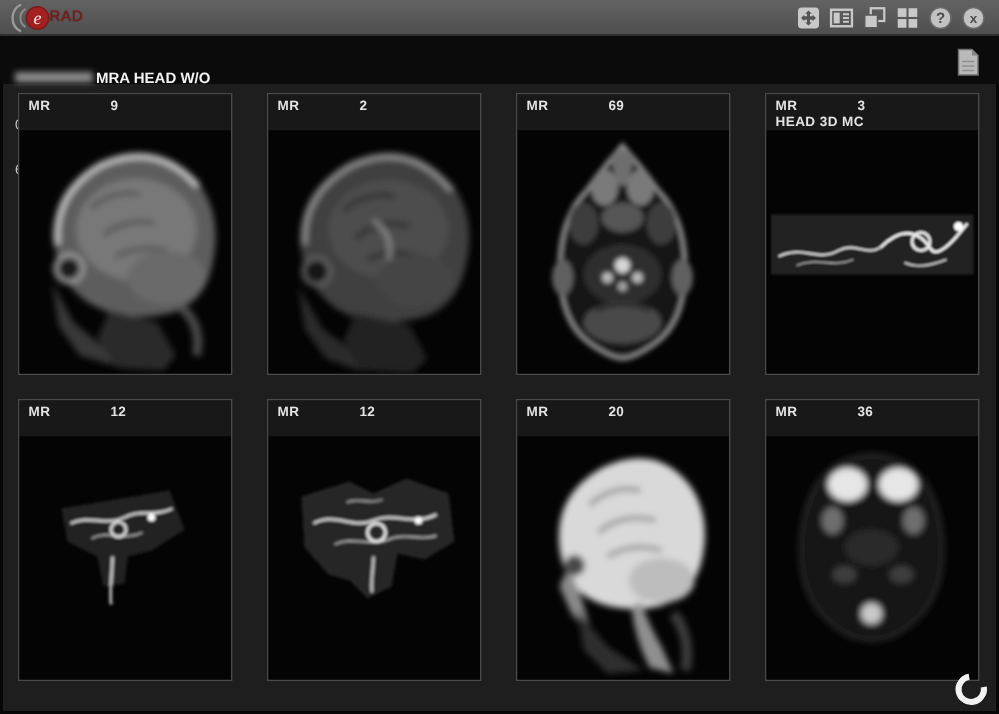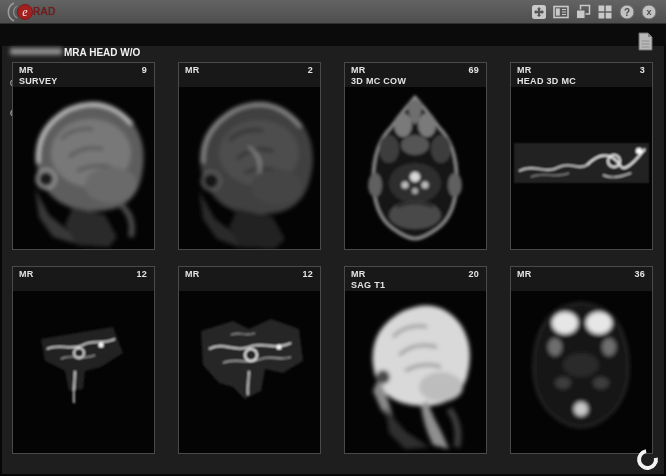--- a/index.html
+++ b/index.html
@@ -15,37 +15,37 @@
             border-bottom:1px solid #2e2e2e; display:flex; align-items:center; }
   .logo { display:flex; align-items:center; margin-left:5px; height:22px; }
   .logo-rad { color:#7c1a1a; font-weight:normal; font-size:10px; letter-spacing:0.5px;
               margin-left:-2px; text-shadow:0 0 1px #5a0f0f; }
   .topbar-icons { position:absolute; right:8px; top:0; height:24px; display:flex;
                   align-items:center; gap:4px; }
   .tb-btn { width:18px; height:18px; border:0; background:transparent; padding:1px;
             display:flex; align-items:center; justify-content:center; cursor:pointer; }
 
   
-  .patientbar { position:absolute; top:24px; left:0; right:0; height:22px; background:#0b0b0b; }
+  .patientbar { position:absolute; top:24px; left:0; right:0; height:32px; background:#0b0b0b; }
   .pcol { position:absolute; top:3px; color:#c9c9c9; font-size:9px; line-height:10px;
           white-space:pre; }
   .pcol1 { left:10px; }
   .pcol2 { left:64px; }
   .pname-blur { width:52px; height:7px; background:#8d8d8d; filter:blur(2px);
                 border-radius:1px; margin:1px 0 3px 0; }
   .study-title { color:#f2f2f2; font-weight:bold; font-size:10px; line-height:11px; }
   .report-btn { position:absolute; right:12px; top:8px; width:18px; height:20px;
                 background:transparent; border:0; cursor:pointer; }
 
   
   .cell { position:absolute; width:143px; height:188px; background:#030303;
           border:1px solid #4a4a4a; cursor:pointer; }
   .cell-header { height:24px; background:#181818; color:#e4e4e4; font-size:9px;
                  font-weight:bold; letter-spacing:0.3px; }
-  .ch-row1 { display:flex; justify-content:space-between; padding:2px 7px 0 6px; }
+  .ch-row1 { display:flex; justify-content:flex-start; padding:2px 7px 0 6px;gap:40px; }
   .ch-row2 { padding:1px 6px 0 6px; white-space:pre; }
   .cell-img { width:141px; height:162px; background:#040404; overflow:hidden; }
 
   .c11 { left:12px;  top:62px; }
   .c12 { left:178px; top:62px; }
   .c13 { left:344px; top:62px; }
   .c14 { left:510px; top:62px; }
   .c21 { left:12px;  top:266px; }
   .c22 { left:178px; top:266px; }
   .c23 { left:344px; top:266px; }
@@ -134,21 +134,20 @@
       </svg>
     </button>
   </div>
 
   <div class="cell c11">
     <div class="cell-header">
       <div class="ch-row1">
         <span>MR</span>
         <span>9</span>
       </div>
-      <div class="ch-row2">SURVEY</div>
     </div>
     <div class="cell-img">
       <svg width="141" height="162" viewBox="0 0 141 162">
         <defs>
             <filter id="b1" x="-20%" y="-20%" width="140%" height="140%">
               <feGaussianBlur stdDeviation="2.2"></feGaussianBlur>
             </filter>
           </defs>
         <g filter="url(#b1)">
           <path d="M24,80 Q18,42 52,22 Q92,4 120,36 Q136,58 128,92 Q122,116 100,122 Q70,128 48,116 Q28,104 24,80 Z" fill="#5d5d5d"></path>
@@ -193,21 +192,20 @@
       </svg>
     </div>
   </div>
 
   <div class="cell c13">
     <div class="cell-header">
       <div class="ch-row1">
         <span>MR</span>
         <span>69</span>
       </div>
-      <div class="ch-row2">3D MC COW</div>
     </div>
     <div class="cell-img">
       <svg width="141" height="162" viewBox="0 0 141 162">
         <defs>
             <filter id="b3" x="-20%" y="-20%" width="140%" height="140%">
               <feGaussianBlur stdDeviation="1.8"></feGaussianBlur>
             </filter>
           </defs>
         <g filter="url(#b3)">
           <path d="M70,10 Q84,26 94,40 Q112,58 112,92 Q112,128 92,142 Q78,152 70,152 Q62,152 48,142 Q28,128 28,92 Q28,58 46,40 Q56,26 70,10 Z" fill="#141414" stroke="#8c8c8c" stroke-width="3"></path>
@@ -311,21 +309,20 @@
       </svg>
     </div>
   </div>
 
   <div class="cell c23">
     <div class="cell-header">
       <div class="ch-row1">
         <span>MR</span>
         <span>20</span>
       </div>
-      <div class="ch-row2">SAG T1</div>
     </div>
     <div class="cell-img">
       <svg width="141" height="162" viewBox="0 0 141 162">
         <defs>
             <filter id="b7" x="-20%" y="-20%" width="140%" height="140%">
               <feGaussianBlur stdDeviation="2"></feGaussianBlur>
             </filter>
           </defs>
         <g filter="url(#b7)">
           <path d="M28,74 Q24,38 58,20 Q94,4 116,34 Q130,56 122,86 Q114,110 90,114 Q60,118 42,104 Q30,92 28,74 Z" fill="#d9d9d9"></path>

